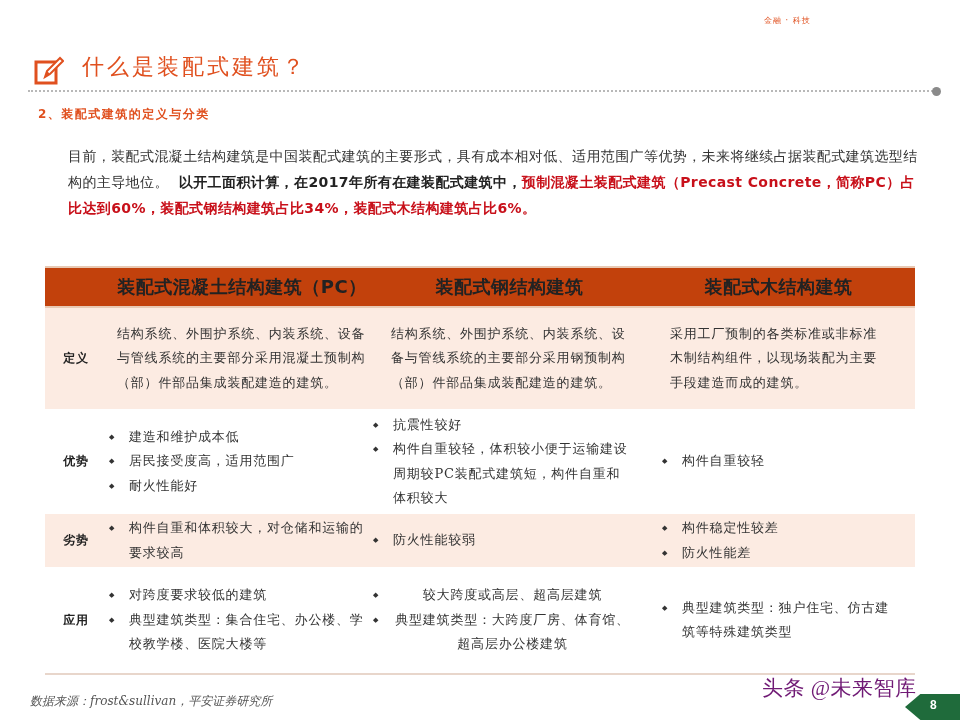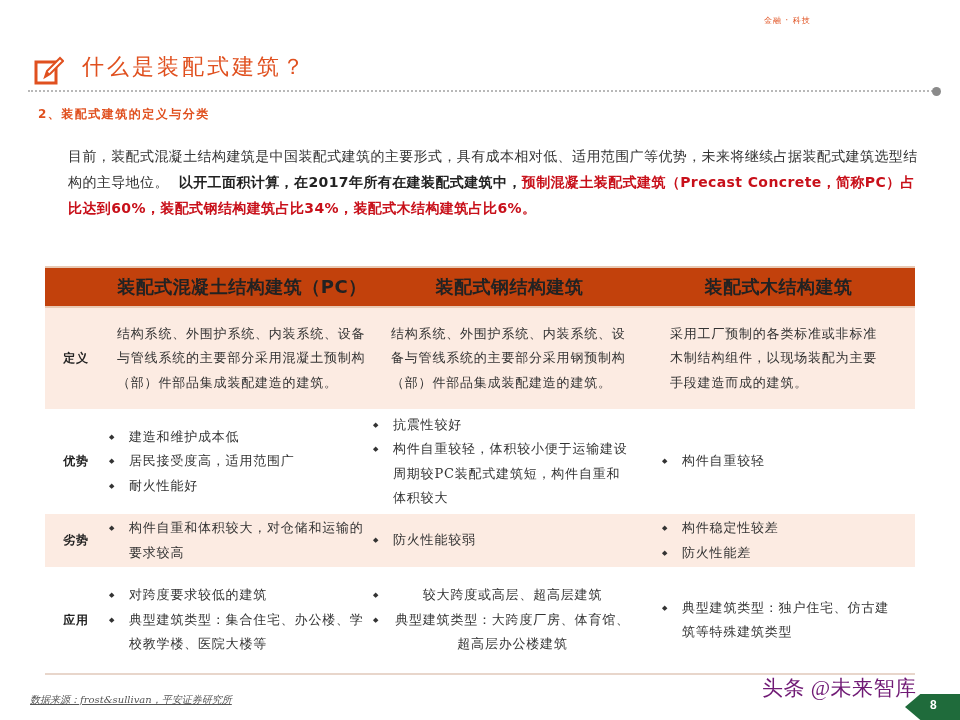--- a/index.html
+++ b/index.html
@@ -30,21 +30,21 @@
     table.grid td.rowhead { text-align: center; font-weight: bold; font-family: "DejaVu Sans", sans-serif; color: #222; font-size: 12px; padding: 0; }
     table.grid tr.last td { border-bottom: 2px solid #e8d6cb; }
     table.grid tr.r1 td { height: 102px; }
     table.grid tr.r2 td { height: 105px; }
     table.grid tr.r3 td { height: 53px; }
     table.grid tr.r4 td { height: 107px; }
     ul.bul { list-style: none; }
     ul.bul li { position: relative; padding-left: 22px; }
     ul.bul li::before { content: "\25C6"; position: absolute; left: 2px; top: 0; font-size: 7px; color: #333; }
 
-    .source { position: absolute; left: 30px; top: 693px; font-size: 10px; font-style: italic; color: #555; font-family: "DejaVu Serif", serif; text-decoration: underline; }
+    .source { position: absolute; left: 30px; top: 693px; font-size: 12px; font-style: italic; color: #555; font-family: "DejaVu Serif", serif; }
     .watermark { position: absolute; left: 762px; top: 674px; font-size: 21px; color: #701a75; font-family: Liberation Serif, serif; letter-spacing: 0.5px; }
     .page-tab { position: absolute; left: 905px; top: 694px; width: 55px; height: 26px; background: #1f6b3b; clip-path: polygon(28% 0, 100% 0, 100% 100%, 28% 100%, 0 50%); }
     .page-num { position: absolute; left: 930px; top: 698px; font-size: 12px; font-weight: bold; color: #fff; font-family: "Liberation Sans", sans-serif; }
   </style>
 </head>
 <body>
 
 <div class="logo">
   <div class="logo-sub">金融 · 科技</div>
 </div>

